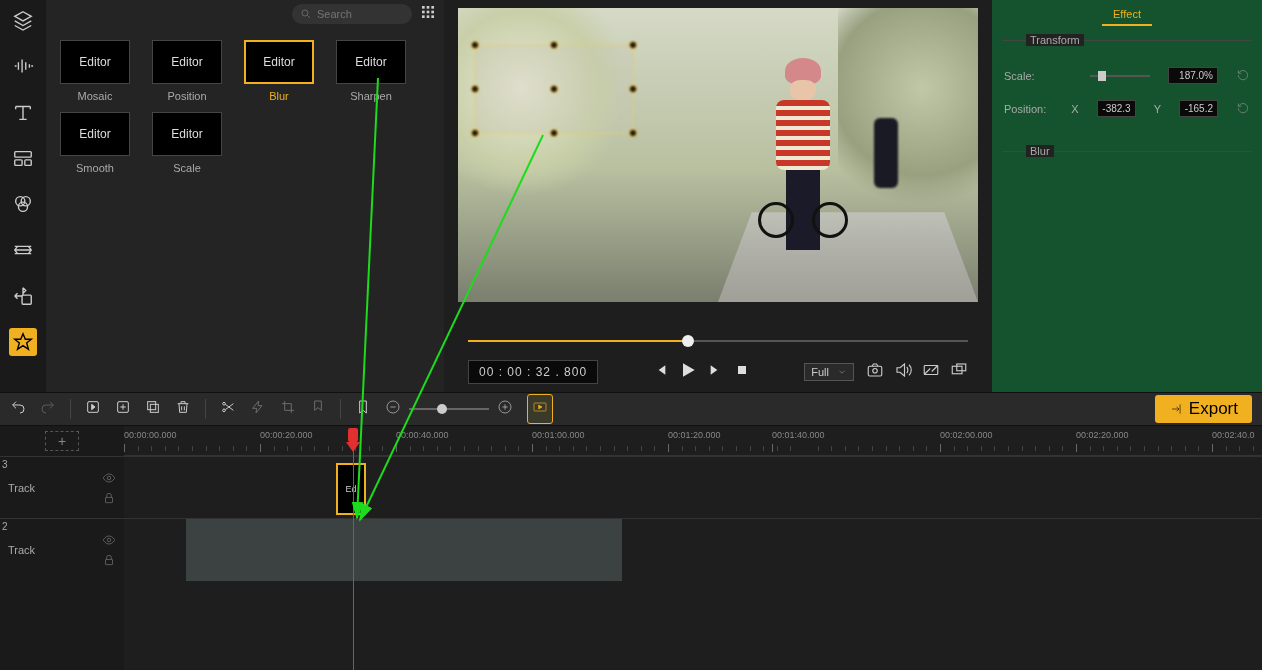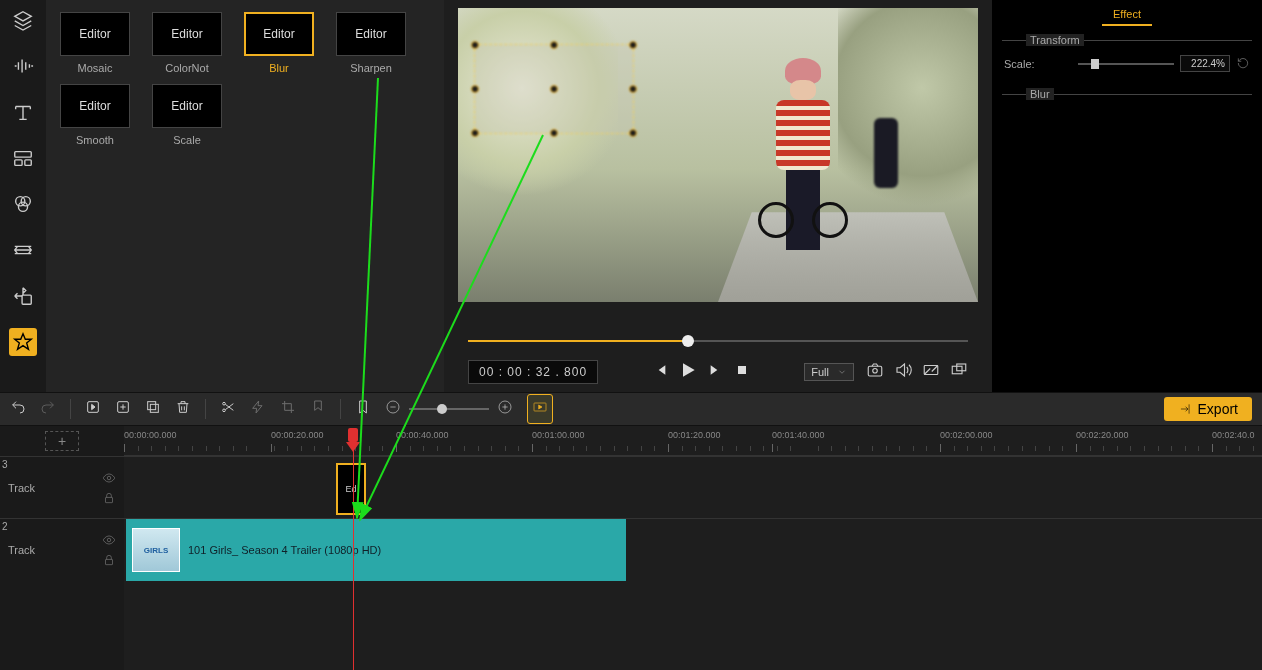--- a/index.html
+++ b/index.html
@@ -60,42 +60,42 @@
 .playbar{display:flex;align-items:center;gap:12px;margin:10px 14px 0;}
 .timecode{background:#0a0a0a;border:1px solid #444;padding:4px 10px;font-size:12px;letter-spacing:1px;}
 .play-controls{display:flex;gap:10px;margin:0 auto;align-items:center;}
 .pc-btn svg{width:16px;height:16px;fill:#ddd;}
 .pc-btn.play svg{width:20px;height:20px;}
 .quality{display:flex;align-items:center;background:#2a2a2a;border:1px solid #555;padding:2px 6px;font-size:11px;gap:8px;}
 .right-icons{display:flex;gap:10px;}
 .right-icons svg{width:18px;height:18px;stroke:#ccc;fill:none;stroke-width:1.5;}
 
 
-.props { width:270px; background:#000000; padding:8px 10px; font-size:11px; }
+.props { width:270px; background:#14532d; padding:8px 10px; font-size:11px; }
 .props-title { text-align:center; color:#f0b020; border-bottom:2px solid #f0b020; width:50px; margin:0 auto 14px; padding-bottom:4px; }
 .props-group { border-top:1px solid #444; padding:10px 0 4px; position:relative; }
 .props-group-label{position:absolute;top:-7px;left:24px;background:#222;padding:0 4px;color:#aaa;}
-.prop-row{display:flex;align-items:center;gap:6px;margin:4px 2px;}
+.prop-row{display:flex;align-items:center;gap:18px;margin:16px 2px;}
 .prop-label{width:68px;color:#aaa;}
 .slider{flex:1;position:relative;height:14px;}
 .slider-track{position:absolute;left:0;right:0;top:6px;height:2px;background:#555;}
 .slider-knob{position:absolute;top:2px;width:8px;height:10px;background:#ccc;}
 .val-box{background:#0a0a0a;border:1px solid #444;padding:2px 4px;width:50px;text-align:right;font-size:10px;}
 .reset-btn svg{width:14px;height:14px;stroke:#999;fill:none;}
 .xy-label{color:#aaa;margin-left:auto;}
 
 
 .toolbar { height:34px; background:#2a2a2a; display:flex; align-items:center; padding:0 10px; gap:14px; border-top:1px solid #111;border-bottom:1px solid #111;}
 .tb-icon svg{width:16px;height:16px;stroke:#ccc;fill:none;stroke-width:1.5;}
 .tb-sep{width:1px;height:20px;background:#444;}
 .zoom{display:flex;align-items:center;gap:8px;}
 .zoom svg{width:16px;height:16px;stroke:#ccc;fill:none;}
 .zoom-track{width:80px;height:2px;background:#666;position:relative;}
 .zoom-knob{position:absolute;left:28px;top:-4px;width:10px;height:10px;background:#ccc;border-radius:50%;}
-.export-btn{margin-left:auto;background:#f0b020;color:#000;padding:4px 14px;border-radius:3px;font-size:14px;display:flex;align-items:center;gap:6px;cursor:pointer;}
+.export-btn{margin-left:auto;background:#f0b020;color:#000;padding:4px 14px;border-radius:3px;font-size:17px;display:flex;align-items:center;gap:6px;cursor:pointer;}
 .export-btn svg{width:14px;height:14px;stroke:#000;fill:none;}
 .render-btn{background:#3a3a2a;border:1px solid #f0b020;padding:4px;border-radius:3px;margin-right:8px;}
 .render-btn svg{width:16px;height:16px;stroke:#f0b020;fill:none;}
 
 
 .timeline { flex:1; background:#1e1e1e; display:flex; }
 .tl-left{width:124px;background:#1a1a1a;}
 .tl-add{height:30px;display:flex;align-items:center;justify-content:center;}
 .tl-add-btn{border:1px dashed #555;padding:1px 12px;color:#888;font-size:14px;}
 .tl-track-head{height:62px;border-top:1px solid #333;display:flex;align-items:center;padding:0 8px;gap:10px;font-size:11px;color:#aaa;position:relative;}
@@ -168,28 +168,48 @@
           </svg>
         </div>
       <div class="sidebar-icon active">
           <svg viewBox="0 0 24 24">
             <path d="M12 3l2.5 6H21l-5 4 2 7-6-4-6 4 2-7-5-4h6.5z"></path>
           </svg>
         </div>
     </div>
 
     <div class="panel">
+      <div class="panel-head">
+        <div class="search">
+          <svg viewBox="0 0 24 24">
+              <circle cx="10" cy="10" r="6"></circle>
+              <path d="M15 15l5 5"></path>
+            </svg>
+          <input placeholder="Search" style="">
+        </div>
+        <div class="grid-btn"><svg viewBox="0 0 24 24">
+              <rect x="3" y="3" width="4" height="4"></rect>
+              <rect x="10" y="3" width="4" height="4"></rect>
+              <rect x="17" y="3" width="4" height="4"></rect>
+              <rect x="3" y="10" width="4" height="4"></rect>
+              <rect x="10" y="10" width="4" height="4"></rect>
+              <rect x="17" y="10" width="4" height="4"></rect>
+              <rect x="3" y="17" width="4" height="4"></rect>
+              <rect x="10" y="17" width="4" height="4"></rect>
+              <rect x="17" y="17" width="4" height="4"></rect>
+            </svg></div>
+      </div>
       <div class="effects-grid" id="effects-grid">
           <div class="effect-item">
             <div class="effect-thumb">Editor</div>
             <div class="effect-label">Mosaic</div>
           </div>
           <div class="effect-item">
             <div class="effect-thumb">Editor</div>
-            <div class="effect-label">ColorNot</div>
+            <div class="effect-label">Position</div>
           </div>
           <div class="effect-item selected">
             <div class="effect-thumb">Editor</div>
             <div class="effect-label">Blur</div>
           </div>
           <div class="effect-item">
             <div class="effect-thumb">Editor</div>
             <div class="effect-label">Sharpen</div>
           </div>
           <div class="effect-item">
@@ -286,21 +306,31 @@
     <div class="props">
       <div class="props-title">Effect</div>
       <div class="props-group">
         <span class="props-group-label">Transform</span>
         <div class="prop-row">
           <span class="prop-label">Scale:</span>
           <div class="slider">
               <div class="slider-track"></div>
               <div class="slider-knob" style="left:14%"></div>
             </div>
-          <div class="val-box">222.4%</div>
+          <div class="val-box">187.0%</div>
+          <div class="reset-btn"><svg viewBox="0 0 24 24">
+                <path d="M4 12a8 8 0 1 0 3-6L4 9M4 4v5h5"></path>
+              </svg></div>
+        </div>
+        <div class="prop-row">
+          <span class="prop-label">Position:</span>
+          <span class="xy-label">X</span>
+          <div class="val-box">-382.3</div>
+          <span class="xy-label">Y</span>
+          <div class="val-box">-165.2</div>
           <div class="reset-btn"><svg viewBox="0 0 24 24">
                 <path d="M4 12a8 8 0 1 0 3-6L4 9M4 4v5h5"></path>
               </svg></div>
         </div>
       </div>
       <div class="props-group" style="margin-top:14px">
         <span class="props-group-label">Blur</span>
       </div>
     </div>
   </div>
@@ -413,21 +443,21 @@
           <div class="ruler-mark" style="left: 0px;">00:00:00.000</div>
           <div class="ruler-tick" style="left: 13.6px;"></div>
           <div class="ruler-tick" style="left: 27.2px;"></div>
           <div class="ruler-tick" style="left: 40.8px;"></div>
           <div class="ruler-tick" style="left: 54.4px;"></div>
           <div class="ruler-tick" style="left: 68px;"></div>
           <div class="ruler-tick" style="left: 81.6px;"></div>
           <div class="ruler-tick" style="left: 95.2px;"></div>
           <div class="ruler-tick" style="left: 108.8px;"></div>
           <div class="ruler-tick" style="left: 122.4px;"></div>
-          <div class="ruler-mark" style="left: 136px; margin-left: 11px;">00:00:20.000</div>
+          <div class="ruler-mark" style="left: 136px;">00:00:20.000</div>
           <div class="ruler-tick" style="left: 149.6px;"></div>
           <div class="ruler-tick" style="left: 163.2px;"></div>
           <div class="ruler-tick" style="left: 176.8px;"></div>
           <div class="ruler-tick" style="left: 190.4px;"></div>
           <div class="ruler-tick" style="left: 204px;"></div>
           <div class="ruler-tick" style="left: 217.6px;"></div>
           <div class="ruler-tick" style="left: 231.2px;"></div>
           <div class="ruler-tick" style="left: 244.8px;"></div>
           <div class="ruler-tick" style="left: 258.4px;"></div>
           <div class="ruler-mark" style="left: 272px;">00:00:40.000</div>
@@ -494,24 +524,20 @@
           <div class="ruler-tick" style="left: 1101.6px;"></div>
           <div class="ruler-tick" style="left: 1115.2px;"></div>
           <div class="ruler-tick" style="left: 1128.8px;"></div>
         </div>
       <div id="lanes">
           <div class="tl-lane">
             <div class="clip" style="left: 212px; width: 30px;">Ed</div>
           </div>
           <div class="tl-lane">
             <div class="clip-faded" style="left: 62px; width: 436px;"></div>
-            <div class="clip-video" style="left: 2px; width: 500px;">
-              <div class="clip-thumb">GIRLS</div>
-              <span>101 Girls_ Season 4 Trailer (1080p HD)</span>
-            </div>
           </div>
         </div>
       <div class="playhead" id="playhead" style="left: 224px;">
         <div class="playhead-grab"></div>
         <div class="playhead-line"></div>
       </div>
     </div>
   </div>
 </div>
 

